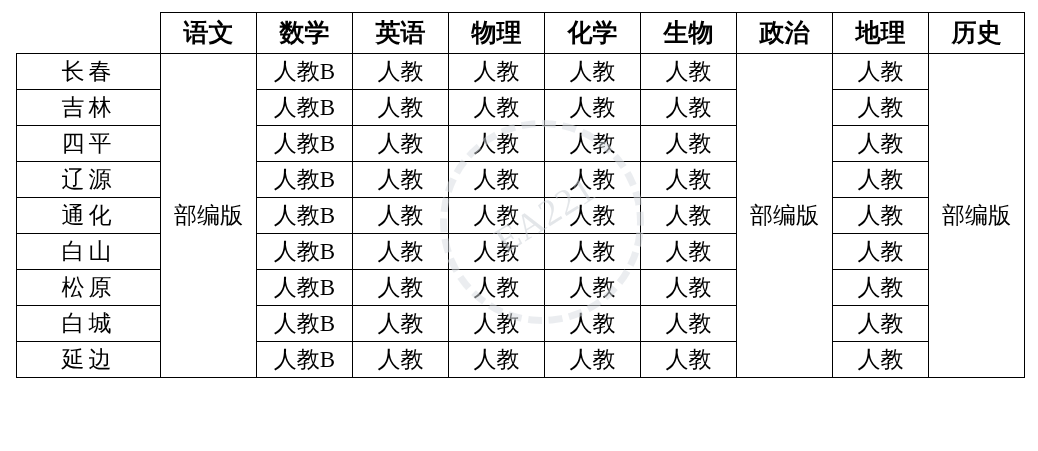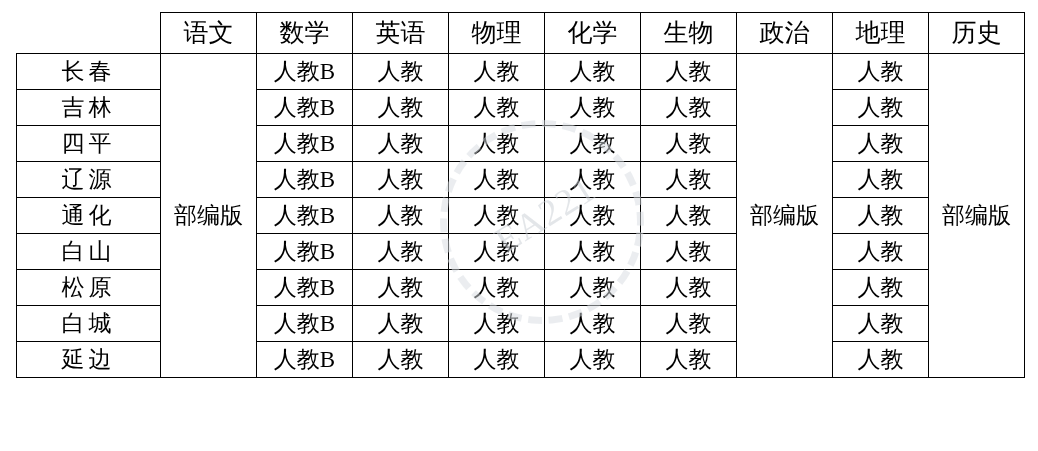--- a/index.html
+++ b/index.html
@@ -32,21 +32,21 @@
     text-align: center;
     vertical-align: middle;
     font-weight: normal;
     padding: 0;
     height: 35px;
     font-size: 23px;
     line-height: 1.1;
     background: transparent;
   }
   table.grade-table thead th {
-    font-weight: normal;
+    font-weight: bold;
     font-size: 25px;
     height: 40px;
   }
   .col-city { width: 144px; }
   .col-sub { width: 96px; }
   .city-cell {
     font-weight: bold;
     font-size: 25px;
     letter-spacing: 4px;
   }

